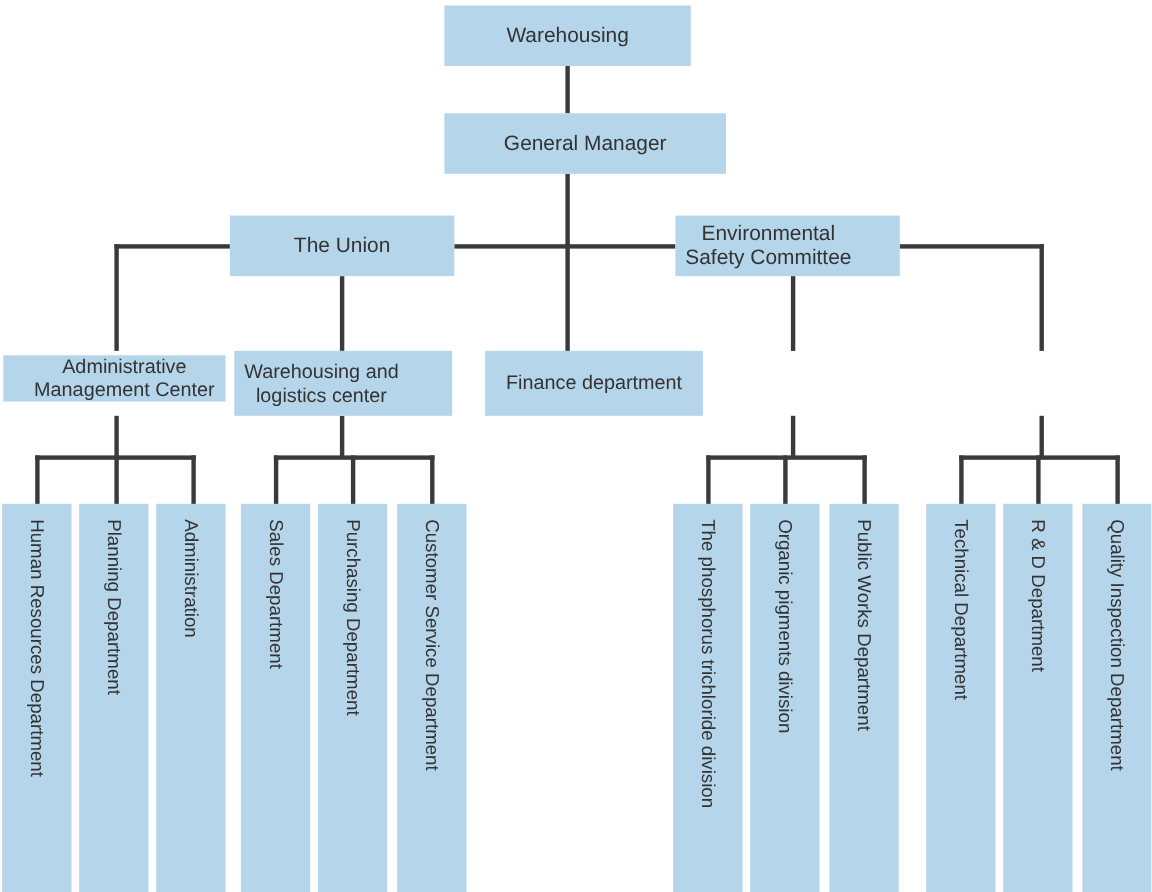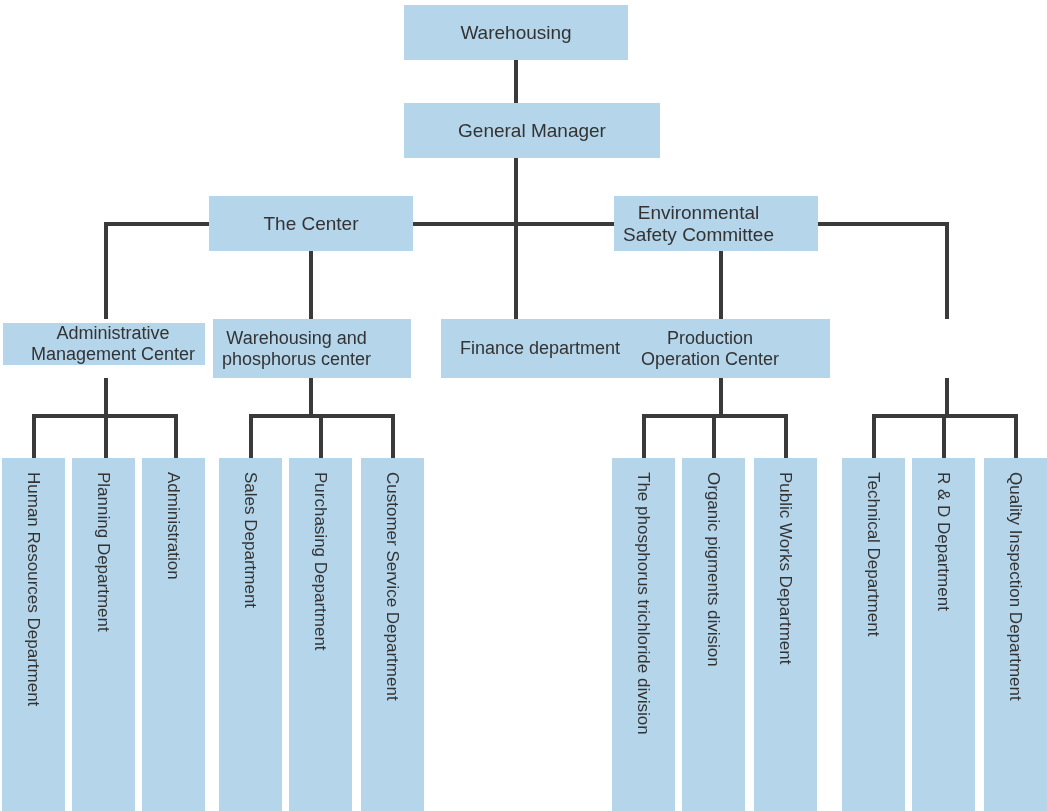--- a/index.html
+++ b/index.html
@@ -107,41 +107,37 @@
 
   <div class="node center lvl0" style="left:404px; top:5px; width:224px; height:55px;">
     <span class="lbl">Warehousing</span>
   </div>
 
   <div class="node center lvl1" style="left:404px; top:103px; width:256px; height:55px;">
     <span class="lbl">General Manager</span>
   </div>
 
   <div class="node center lvl2" style="left:209px; top:196px; width:204px; height:55px;">
-    <span class="lbl">The Center</span>
+    <span class="lbl">The Union</span>
   </div>
   <div class="node leftal lvl2" style="left:614px; top:196px; width:204px; height:55px;">
     <span class="lbl">Environmental
 Safety Committee</span>
   </div>
 
   <div class="node leftal lvl3" style="left:3px; top:323px; width:202px; height:42px;padding-left:28px;">
     <span class="lbl">Administrative
 Management Center</span>
   </div>
   <div class="node leftal lvl3" style="left:213px; top:319px; width:198px; height:59px;">
     <span class="lbl">Warehousing and
-phosphorus center</span>
+logistics center</span>
   </div>
   <div class="node center lvl3" style="left:441px; top:319px; width:198px; height:59px;">
     <span class="lbl">Finance department</span>
-  </div>
-  <div class="node leftal lvl3" style="left:632px; top:319px; width:198px; height:59px;">
-    <span class="lbl">Production
-Operation Center</span>
   </div>
 
   <div class="node vert" style="left:2px; top:458px; width:63px; height:353px;">
     <span class="lbl">Human Resources Department</span>
   </div>
   <div class="node vert" style="left:72px; top:458px; width:63px; height:353px;">
     <span class="lbl">Planning Department</span>
   </div>
   <div class="node vert" style="left:142px; top:458px; width:63px; height:353px;">
     <span class="lbl">Administration</span>

